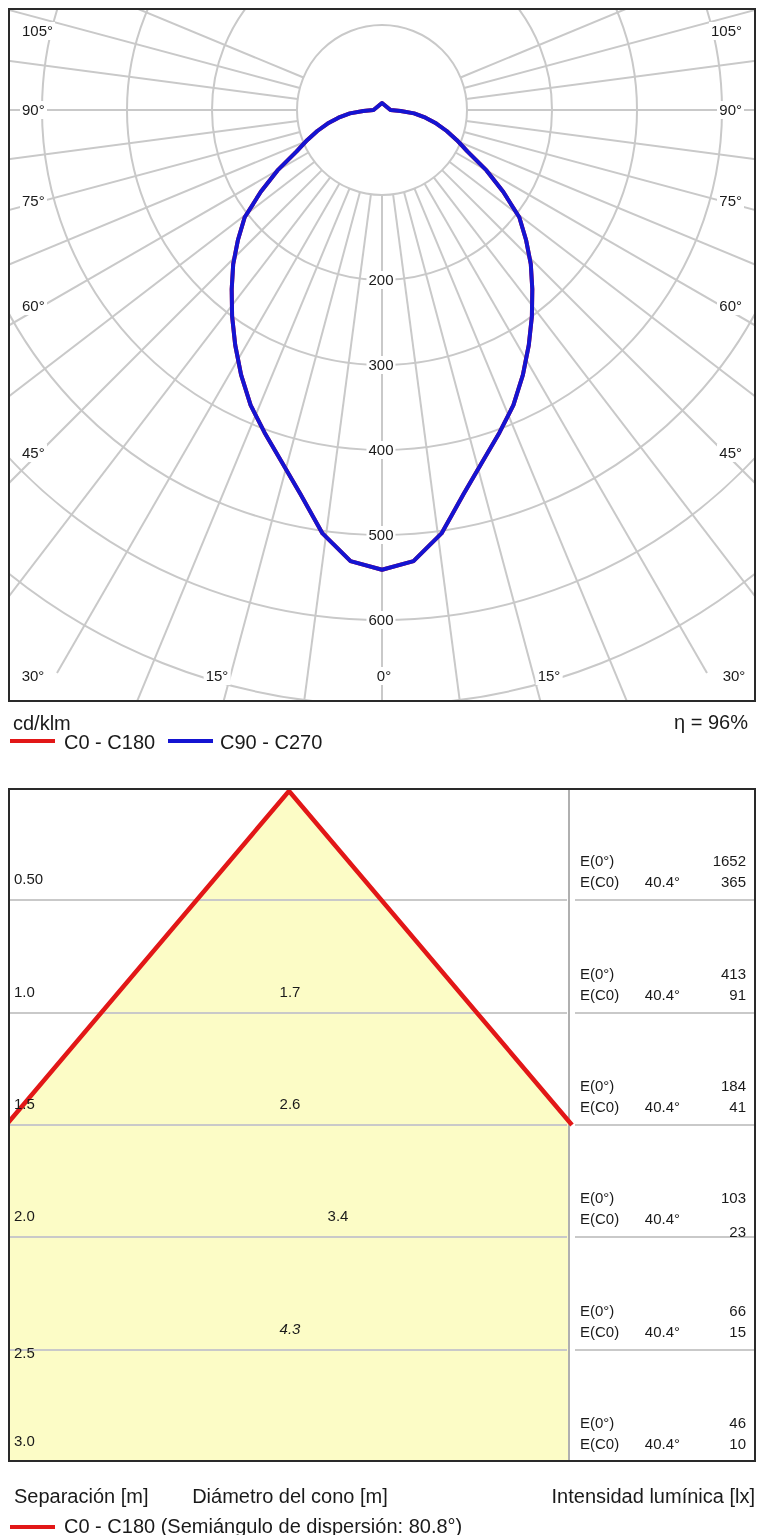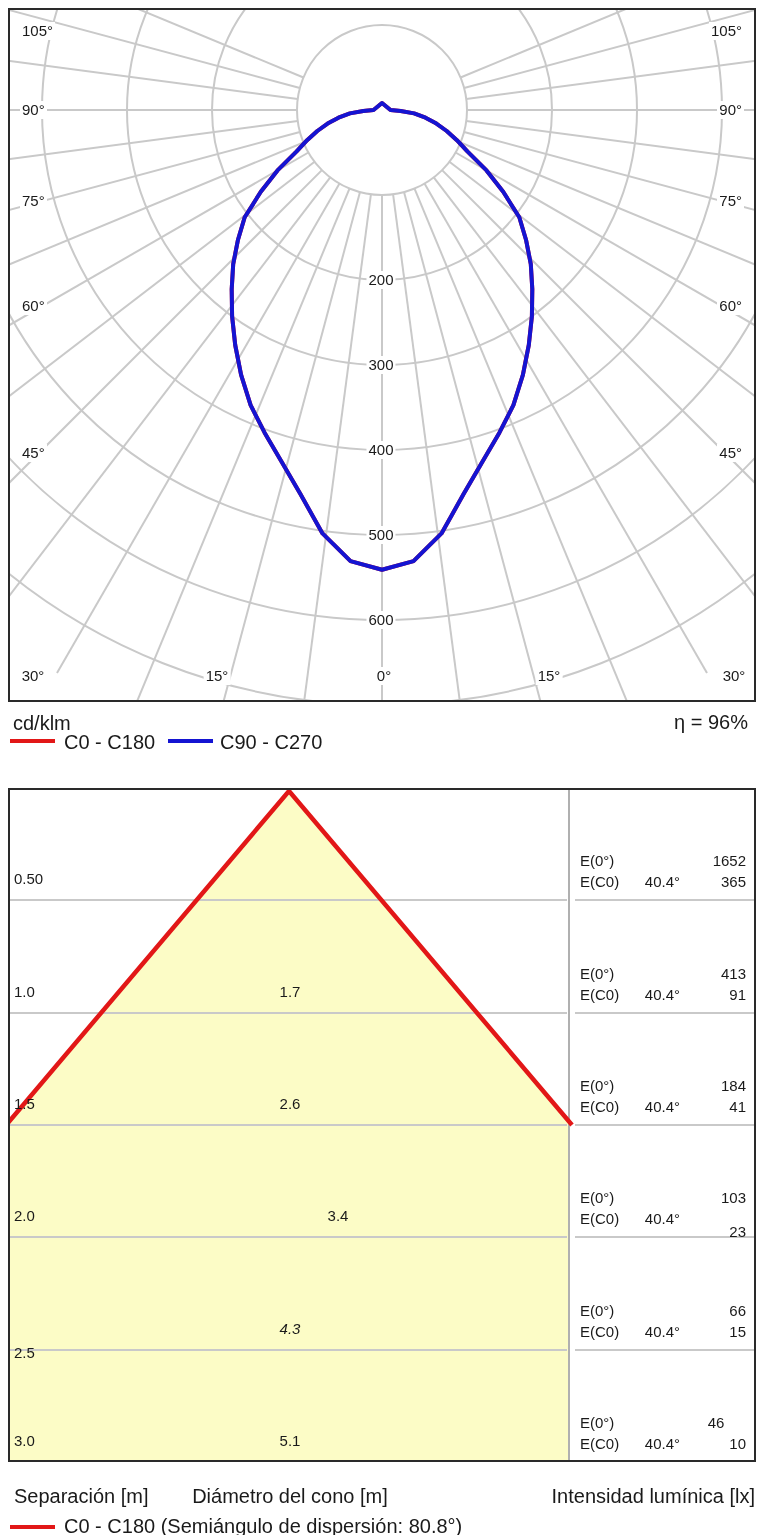--- a/index.html
+++ b/index.html
@@ -145,19 +145,18 @@
     <div class="lab rgt" style="left: 612px; top: 1210.32px; width: 68px;">40.4°</div>
     <div class="lab rgt" style="left: 686px; top: 1210.32px; width: 60px; margin-top: 13px;">23</div>
     <div class="lab" style="left: 14px; top: 1332px; margin-top: 12px;">2.5</div>
     <div class="lab" style="left: 10px; top: 1319.65px; width: 560px; text-align: center; font-style: italic;">4.3</div>
     <div class="lab" style="left: 580px; top: 1301.65px;">E(0°)</div>
     <div class="lab rgt" style="left: 686px; top: 1301.65px; width: 60px;">66</div>
     <div class="lab" style="left: 580px; top: 1322.65px;">E(C0)</div>
     <div class="lab rgt" style="left: 612px; top: 1322.65px; width: 68px;">40.4°</div>
     <div class="lab rgt" style="left: 686px; top: 1322.65px; width: 60px;">15</div>
     <div class="lab" style="left: 14px; top: 1431.98px;">3.0</div>
-    <div class="lab" style="left: 10px; top: 1431.98px; width: 560px; text-align: center;">5.1</div>
     <div class="lab" style="left: 580px; top: 1413.98px;">E(0°)</div>
-    <div class="lab rgt" style="left: 686px; top: 1413.98px; width: 60px; text-align: center;">46</div>
+    <div class="lab rgt" style="left: 686px; top: 1413.98px; width: 60px;">46</div>
     <div class="lab" style="left: 580px; top: 1434.98px;">E(C0)</div>
     <div class="lab rgt" style="left: 612px; top: 1434.98px; width: 68px;">40.4°</div>
     <div class="lab rgt" style="left: 686px; top: 1434.98px; width: 60px; text-align: right;">10</div>
   </div>
 
 </body></html>

